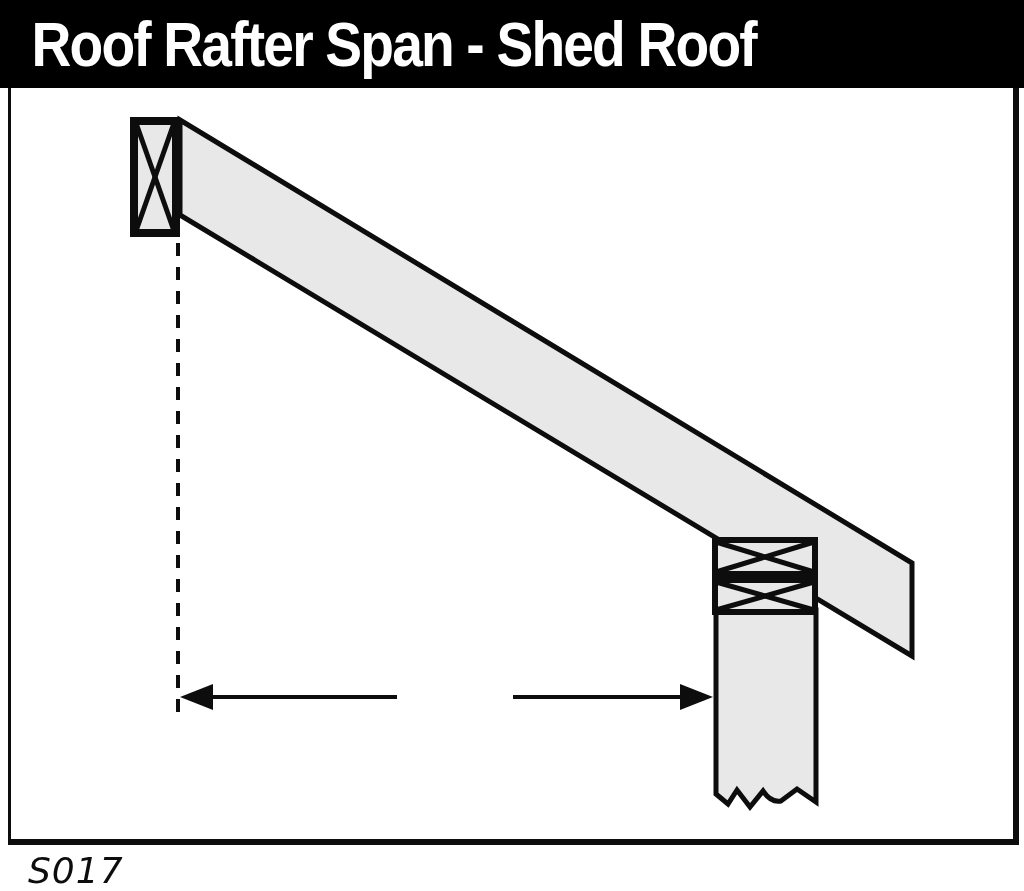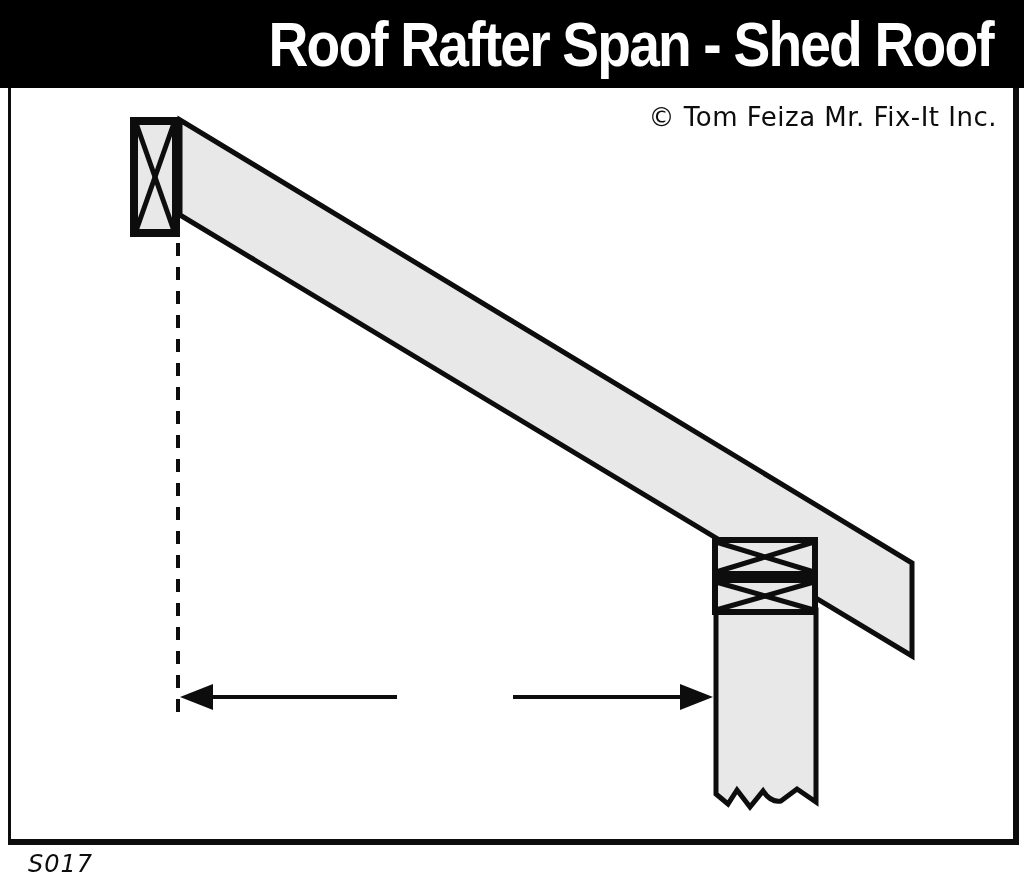--- a/index.html
+++ b/index.html
@@ -18,21 +18,21 @@
     width: 1024px; height: 891px;
   }
   
   .title-band {
     position: absolute;
     left: 0; top: 0;
     width: 1024px; height: 88px;
     background: var(--band-bg, #000);
     display: flex;
     align-items: center;
-    justify-content: flex-end;
+    justify-content: flex-start;
   }
   .title-band .title-text {
     color: var(--band-text, #fff);
     font-family: "Liberation Sans", sans-serif;
     font-weight: bold;
     font-size: 60px;
     letter-spacing: -2px;
     white-space: nowrap;
     transform: scale(0.92, 1.06);
     transform-origin: center center;
@@ -73,21 +73,21 @@
     transform: translateX(-50%);
     font-size: 37px;
     letter-spacing: 2px;
     color: var(--ink, #0d0d0d);
     white-space: nowrap;
   }
   .drawing-code {
     position: absolute;
     left: 28px;
     top: 850px;
-    font-size: 24px;
+    font-size: 36px;
     font-style: italic;
     letter-spacing: 1px;
     color: var(--ink, #0d0d0d);
   }
 </style>
 </head>
 <body>
 
 <div class="stage">
 
@@ -125,18 +125,17 @@
     <line class="ink-s" stroke-width="4" stroke-dasharray="13 11" x1="178" y1="243" x2="178" y2="716"></line>
 
     <g>
       <line class="ink-s" stroke-width="4" x1="206" y1="697" x2="397" y2="697"></line>
       <line class="ink-s" stroke-width="4" x1="513" y1="697" x2="684" y2="697"></line>
       <polygon class="ink-f" points="180,697 213,684 213,710"></polygon>
       <polygon class="ink-f" points="713,697 680,684 680,710"></polygon>
     </g>
   </svg>
 
-  <div class="credit">© Tom Feiza Mr. Fix-It Inc.</div>
 
 
   <div class="drawing-code">S017</div>
 
 </div>
 
 </body></html>

